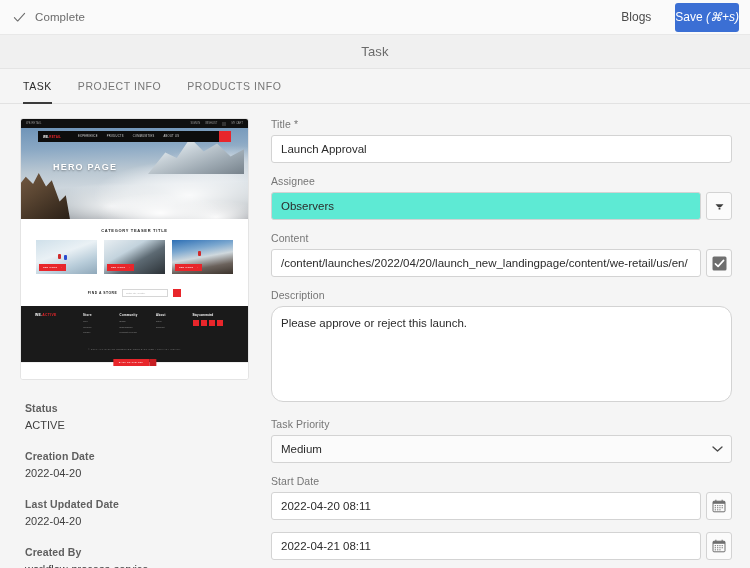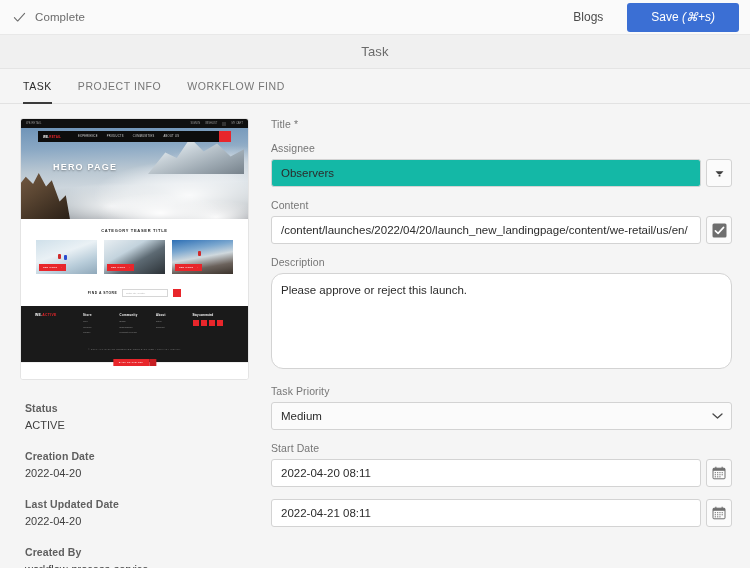--- a/index.html
+++ b/index.html
@@ -47,21 +47,21 @@
     padding: 5px 8px;
     cursor: pointer;
     font-family: inherit;
   }
   .btn-save {
     font-size: 12px;
     color: #fff;
     background: #3b6fd4;
     border: none;
     border-radius: 3px;
-    padding: 7px 24px 8px;
+    padding: 7px 0 8px;
     cursor: pointer;
     font-family: inherit;
     white-space: nowrap;
   }
   .btn-save .kbd { font-style: italic; }
 
   
   .titlebar {
     height: 34px;
     background: #f0f0f0;
@@ -334,21 +334,21 @@
   </div>
 </div>
 
 <div class="titlebar">
   <div class="page-title">Task</div>
 </div>
 
 <div class="tabbar">
   <button class="tab active">TASK</button>
   <button class="tab">PROJECT INFO</button>
-  <button class="tab">WORKFLOW FIND</button>
+  <button class="tab">PRODUCTS INFO</button>
 </div>
 
 <div class="content">
 
   <div class="left-col">
 
     <div class="thumb-card">
       <div class="thumb-inner">
 
         <div class="site-topnav">
@@ -472,26 +472,27 @@
         <div class="meta-label">Created By</div>
         <div class="meta-value">workflow-process-service</div>
       </div>
     </div>
   </div>
 
   <div class="right-col">
 
     <div class="field">
       <label class="field-label">Title *</label>
+      <input class="input-text" type="text" value="Launch Approval" style="">
     </div>
 
     <div class="field">
       <label class="field-label">Assignee</label>
       <div class="input-row">
-        <div class="input-text" style="display:flex;align-items:center;background:#14b8a6;">Observers</div>
+        <div class="input-text" style="display:flex;align-items:center;background:#5eead4;">Observers</div>
         <div class="adorn-btn">
           <svg width="11" height="11" viewBox="0 0 11 11">
             <path d="M1.5 3.2 H9.5 L7 6 H4 Z M4.6 6.6 H6.4 V8.4 H4.6 Z" fill="#3d3d3d"></path>
           </svg>
         </div>
       </div>
     </div>
 
     <div class="field">
       <label class="field-label">Content</label>

